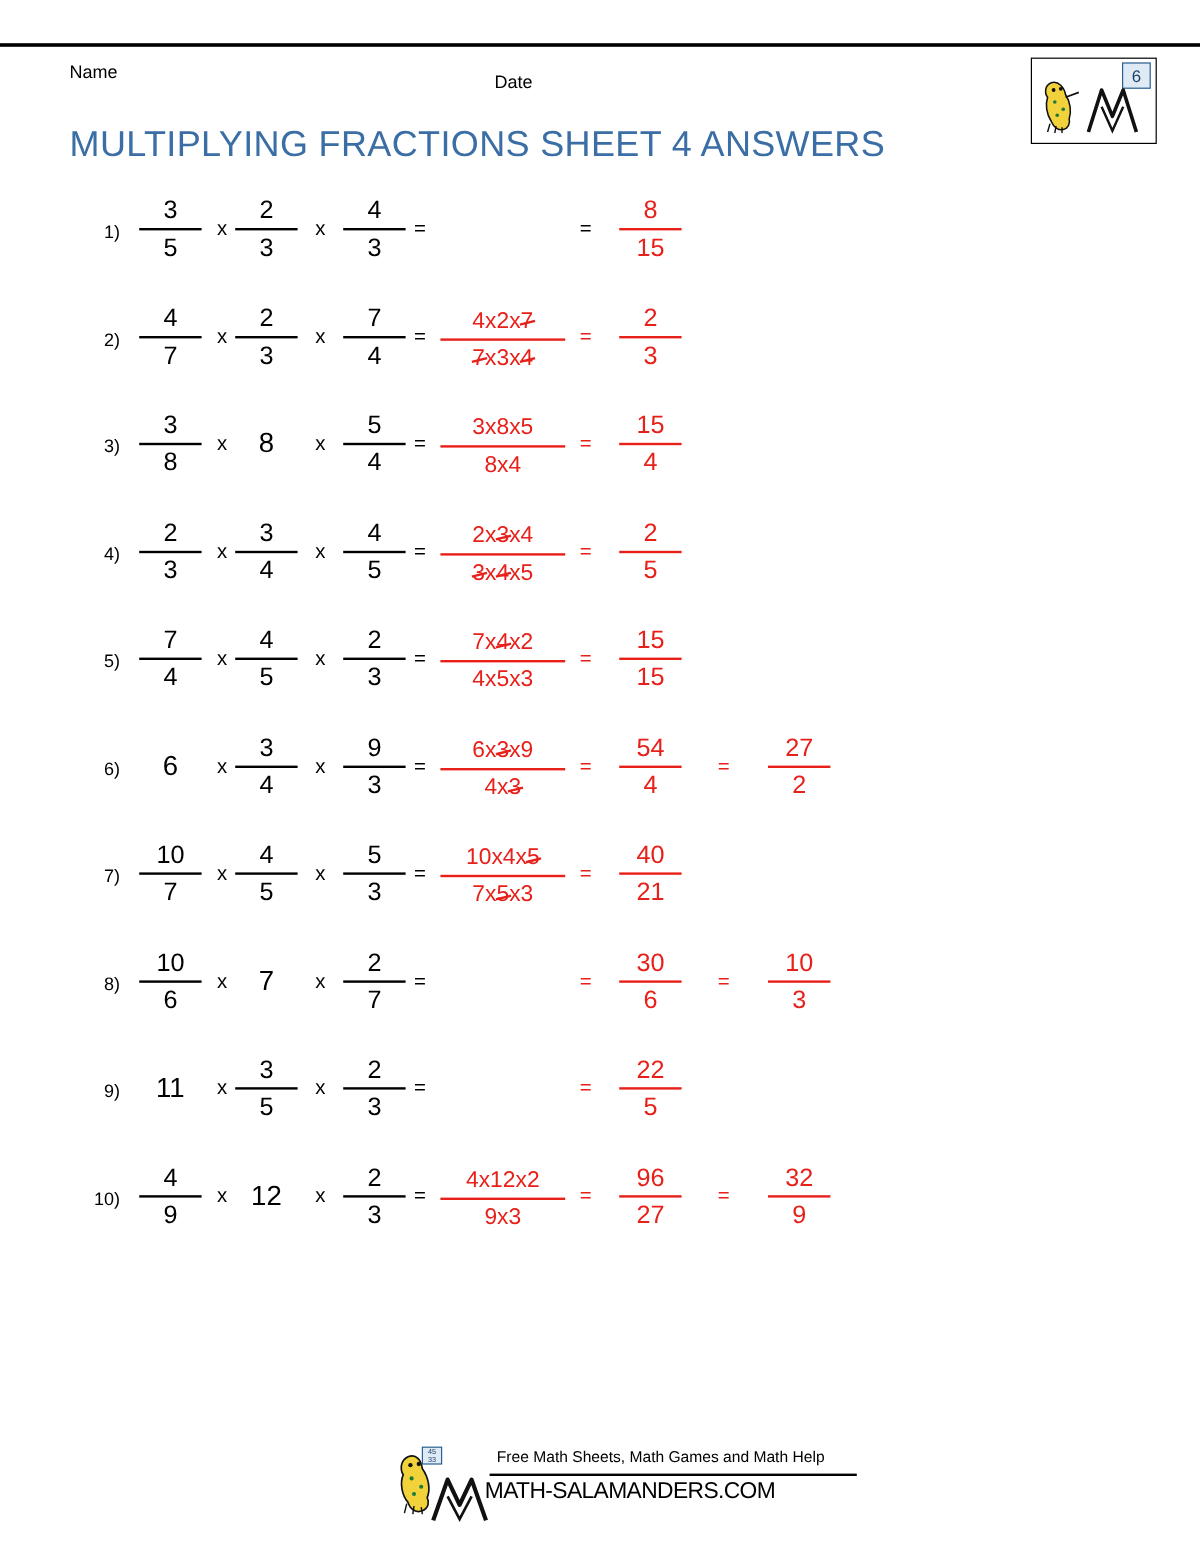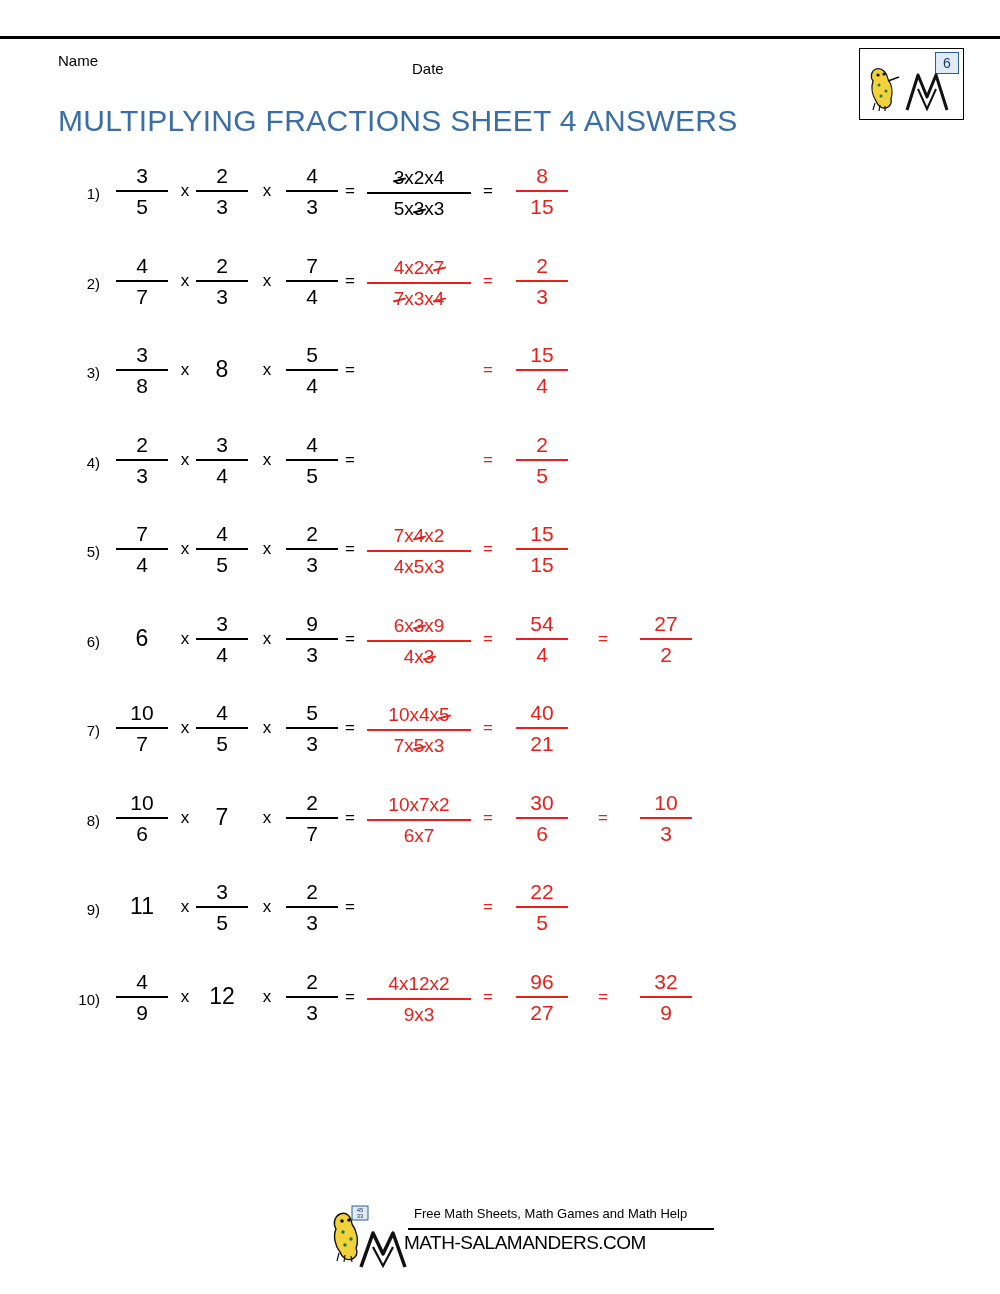--- a/index.html
+++ b/index.html
@@ -244,25 +244,20 @@
         <span class="bar"></span>
         <span class="den"><span>3</span></span>
       </div>
       <div class="op blk" style="left: 257px; top: 0px;">x</div>
       <div class="frac blk" style="left: 283px; top: 0px;">
         <span class="num"><span>4</span></span>
         <span class="bar"></span>
         <span class="den"><span>3</span></span>
       </div>
       <div class="op blk" style="left: 340px; top: 0px;">=</div>
-      <div class="frac blk wide" style="left: 363px; top: 2px;">
-        <span class="num"><span><span class="strike">3</span><span>x</span><span>2</span><span>x</span><span>4</span></span></span>
-        <span class="bar"></span>
-        <span class="den"><span><span>5</span><span>x</span><span class="strike">3</span><span>x</span><span>3</span></span></span>
-      </div>
       <div class="op blk" style="left: 478px; top: 0px;">=</div>
       <div class="frac red" style="left: 513px; top: 0px;">
         <span class="num"><span>8</span></span>
         <span class="bar"></span>
         <span class="den"><span>15</span></span>
       </div>
     </div>
     <div class="prob" style="top: 252.5px;">
       <div class="idx" style="left: 60px; top: 22px;">2)</div>
       <div class="frac blk" style="left: 113px; top: 0px;">
@@ -304,20 +299,25 @@
       </div>
       <div class="op blk" style="left: 175px; top: 0px;">x</div>
       <div class="whole blk" style="left: 193px; top: 0px;">8</div>
       <div class="op blk" style="left: 257px; top: 0px;">x</div>
       <div class="frac blk" style="left: 283px; top: 0px;">
         <span class="num"><span>5</span></span>
         <span class="bar"></span>
         <span class="den"><span>4</span></span>
       </div>
       <div class="op blk" style="left: 340px; top: 0px;">=</div>
+      <div class="frac red wide" style="left: 363px; top: 2px;">
+        <span class="num"><span><span>3</span><span>x</span><span>8</span><span>x</span><span>5</span></span></span>
+        <span class="bar"></span>
+        <span class="den"><span><span>8</span><span>x</span><span>4</span></span></span>
+      </div>
       <div class="op red" style="left: 478px; top: 0px;">=</div>
       <div class="frac red" style="left: 513px; top: 0px;">
         <span class="num"><span>15</span></span>
         <span class="bar"></span>
         <span class="den"><span>4</span></span>
       </div>
     </div>
     <div class="prob" style="top: 431.5px;">
       <div class="idx" style="left: 60px; top: 22px;">4)</div>
       <div class="frac blk" style="left: 113px; top: 0px;">
@@ -331,20 +331,25 @@
         <span class="bar"></span>
         <span class="den"><span>4</span></span>
       </div>
       <div class="op blk" style="left: 257px; top: 0px;">x</div>
       <div class="frac blk" style="left: 283px; top: 0px;">
         <span class="num"><span>4</span></span>
         <span class="bar"></span>
         <span class="den"><span>5</span></span>
       </div>
       <div class="op blk" style="left: 340px; top: 0px;">=</div>
+      <div class="frac red wide" style="left: 363px; top: 2px;">
+        <span class="num"><span><span>2</span><span>x</span><span class="strike">3</span><span>x</span><span>4</span></span></span>
+        <span class="bar"></span>
+        <span class="den"><span><span class="strike">3</span><span>x</span><span class="strike">4</span><span>x</span><span>5</span></span></span>
+      </div>
       <div class="op red" style="left: 478px; top: 0px;">=</div>
       <div class="frac red" style="left: 513px; top: 0px;">
         <span class="num"><span>2</span></span>
         <span class="bar"></span>
         <span class="den"><span>5</span></span>
       </div>
     </div>
     <div class="prob" style="top: 521px;">
       <div class="idx" style="left: 60px; top: 22px;">5)</div>
       <div class="frac blk" style="left: 113px; top: 0px;">
@@ -452,25 +457,20 @@
       </div>
       <div class="op blk" style="left: 175px; top: 0px;">x</div>
       <div class="whole blk" style="left: 193px; top: 0px;">7</div>
       <div class="op blk" style="left: 257px; top: 0px;">x</div>
       <div class="frac blk" style="left: 283px; top: 0px;">
         <span class="num"><span>2</span></span>
         <span class="bar"></span>
         <span class="den"><span>7</span></span>
       </div>
       <div class="op blk" style="left: 340px; top: 0px;">=</div>
-      <div class="frac red wide" style="left: 363px; top: 2px;">
-        <span class="num"><span><span>1</span><span>0</span><span>x</span><span>7</span><span>x</span><span>2</span></span></span>
-        <span class="bar"></span>
-        <span class="den"><span><span>6</span><span>x</span><span>7</span></span></span>
-      </div>
       <div class="op red" style="left: 478px; top: 0px;">=</div>
       <div class="frac red" style="left: 513px; top: 0px;">
         <span class="num"><span>30</span></span>
         <span class="bar"></span>
         <span class="den"><span>6</span></span>
       </div>
       <div class="op red" style="left: 593px; top: 0px;">=</div>
       <div class="frac red" style="left: 637px; top: 0px;">
         <span class="num"><span>10</span></span>
         <span class="bar"></span>

